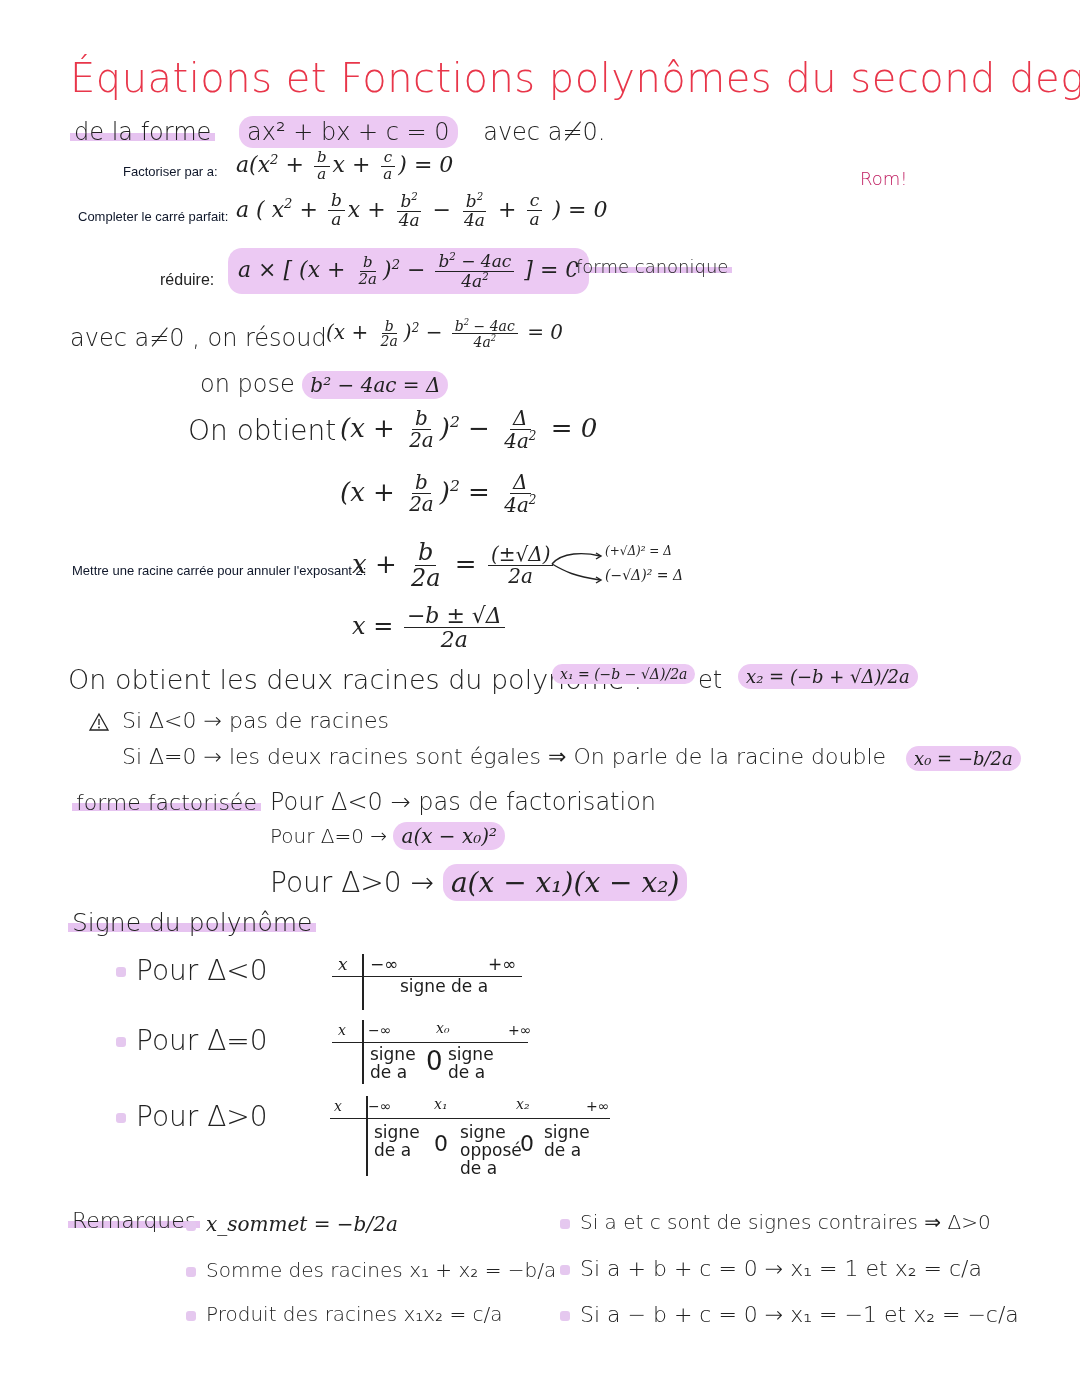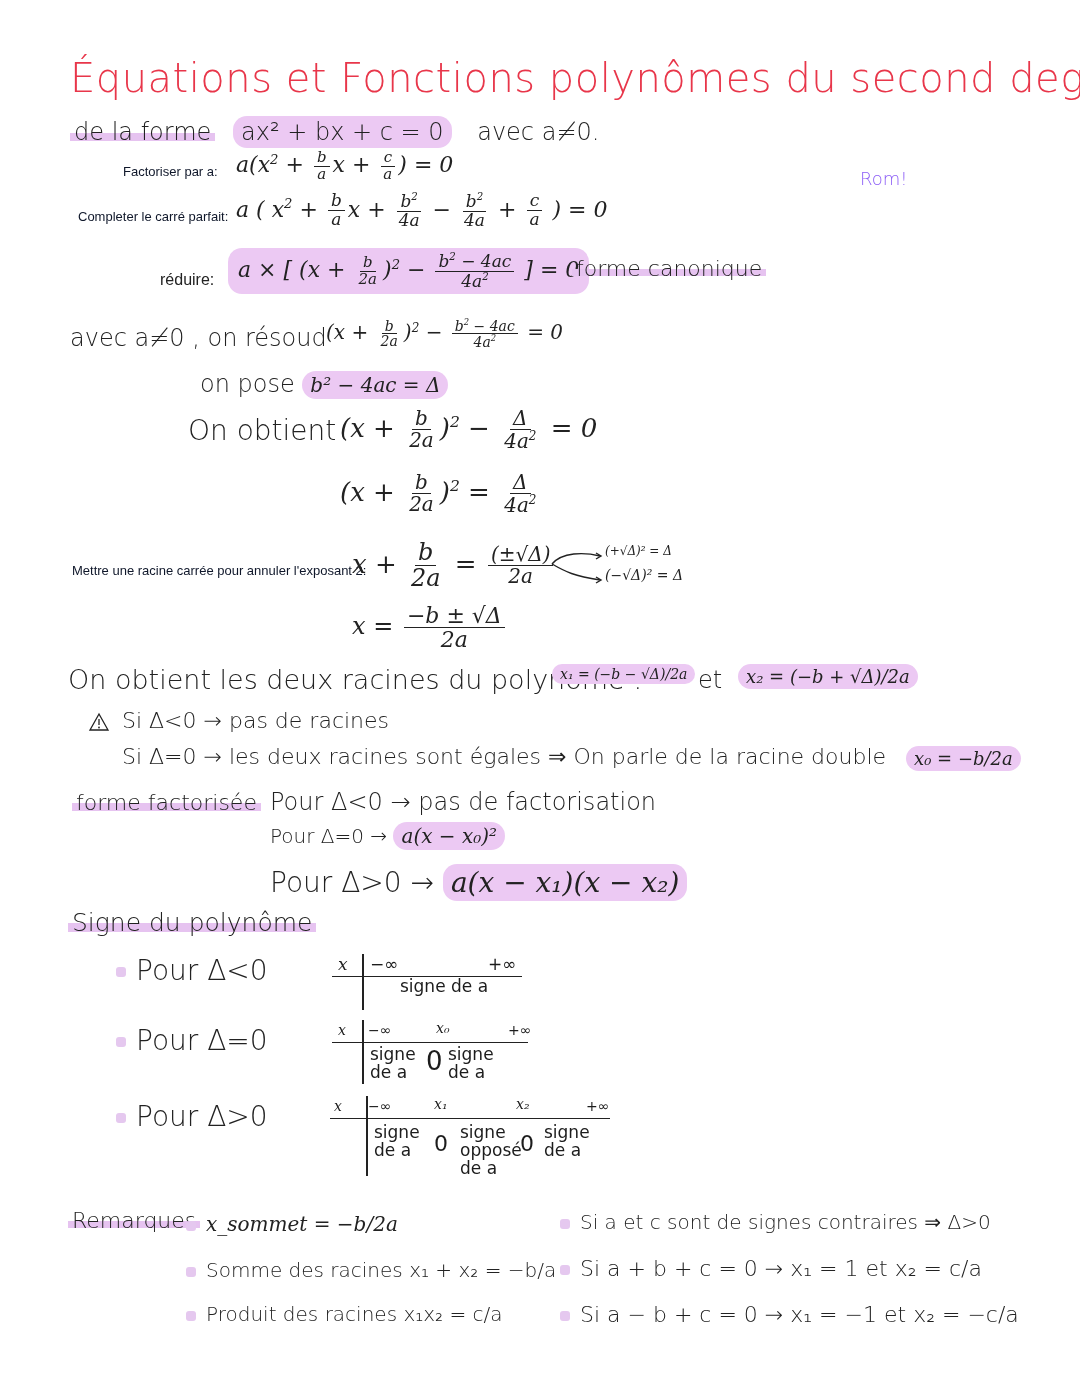--- a/index.html
+++ b/index.html
@@ -9,37 +9,37 @@
   .hand { font-family:"DejaVu Sans", sans-serif; font-weight:300; color:#222; }
   .title { color:#e8364a; font-size:40px; letter-spacing:0.5px; }
   .label { font-family:"Liberation Sans", sans-serif; font-size:13px; color:#0f172a; }
   .label-lg { font-family:"Liberation Sans", sans-serif; font-size:16px; color:#222; }
   .hl { background:#ecc9f3; border-radius:14px; padding:2px 8px; }
   .ul { background:linear-gradient(transparent 52%, #e6c3f0 52%, #e6c3f0 82%, transparent 82%); padding:0 4px; }
   .math { font-family:"DejaVu Serif", serif; font-style:italic; color:#222; }
   .frac { display:inline-flex; flex-direction:column; align-items:center; vertical-align:middle; margin:0 3px; line-height:1.05; }
   .frac .num { border-bottom:1.5px solid #222; padding:0 3px; }
   .frac .den { padding:0 3px; }
-  .blue { color:#8b5cf6; font-size:18px; }
+  .blue { color:#be185d; font-size:18px; }
   .bullet { display:inline-block; width:10px; height:10px; border-radius:3px; background:#e5c8ef; margin-right:10px; vertical-align:middle; }
   .table { position:absolute; }
   .table .hdr { position:absolute; top:0; left:0; right:0; height:22px; border-bottom:1.5px solid #222; font-size:17px; }
   .table .vline { position:absolute; left:30px; top:0; width:1.5px; background:#222; }
   .table .cell { position:absolute; font-size:17px; line-height:1.05; }
   sup { font-size:0.6em; }
 </style>
 </head>
 <body>
 
 <div class="abs hand title" style="left:70px; top:55px;">Équations et Fonctions polynômes du second degré</div>
 <div class="abs blue hand" style="left:860px; top:168px;">Rom!</div>
 
 <div class="abs hand" style="left:70px; top:118px; font-size:24px;">
   <span class="ul">de la forme</span>
-  <span class="hl" style="margin-left:10px;">ax² + bx + c = 0</span>
+  <span class="hl" style="margin-left:16px;">ax² + bx + c = 0</span>
   <span style="margin-left:18px;">avec a≠0.</span>
 </div>
 
 <div class="abs label" style="left:123px; top:164px;">Factoriser par a:</div>
 <div class="abs math" style="left:236px; top:150px; font-size:22px;text-align:right;">
   a(x<sup>2</sup> + <span class="frac" style="font-size:15px;">
       <span class="num">b</span>
       <span class="den">a</span>
     </span>x + <span class="frac" style="font-size:15px;">
       <span class="num">c</span>
@@ -67,21 +67,21 @@
 <div class="abs label-lg" style="left:160px; top:271px;">réduire:</div>
 <div class="abs math hl" style="left:228px; top:248px; font-size:22px; padding:4px 10px;">
   a × [ (x + <span class="frac" style="font-size:15px;">
       <span class="num">b</span>
       <span class="den">2a</span>
     </span>)<sup>2</sup> − <span class="frac" style="font-size:17px;">
       <span class="num">b<sup>2</sup> − 4ac</span>
       <span class="den">4a<sup>2</sup></span>
     </span> ] = 0
 </div>
-<div class="abs hand" style="left:572px; top:256px; font-size:22px;"><span class="ul">forme canonique</span></div>
+<div class="abs hand" style="left:572px; top:256px; font-size:18px;"><span class="ul">forme canonique</span></div>
 
 <div class="abs hand" style="left:70px; top:324px; font-size:24px;">avec a≠0 , on résoud</div>
 <div class="abs math" style="left:326px; top:318px; font-size:20px;">
   (x + <span class="frac" style="font-size:14px;">
       <span class="num">b</span>
       <span class="den">2a</span>
     </span>)<sup>2</sup> − <span class="frac" style="font-size:14px;">
       <span class="num">b<sup>2</sup> − 4ac</span>
       <span class="den">4a<sup>2</sup></span>
     </span> = 0

